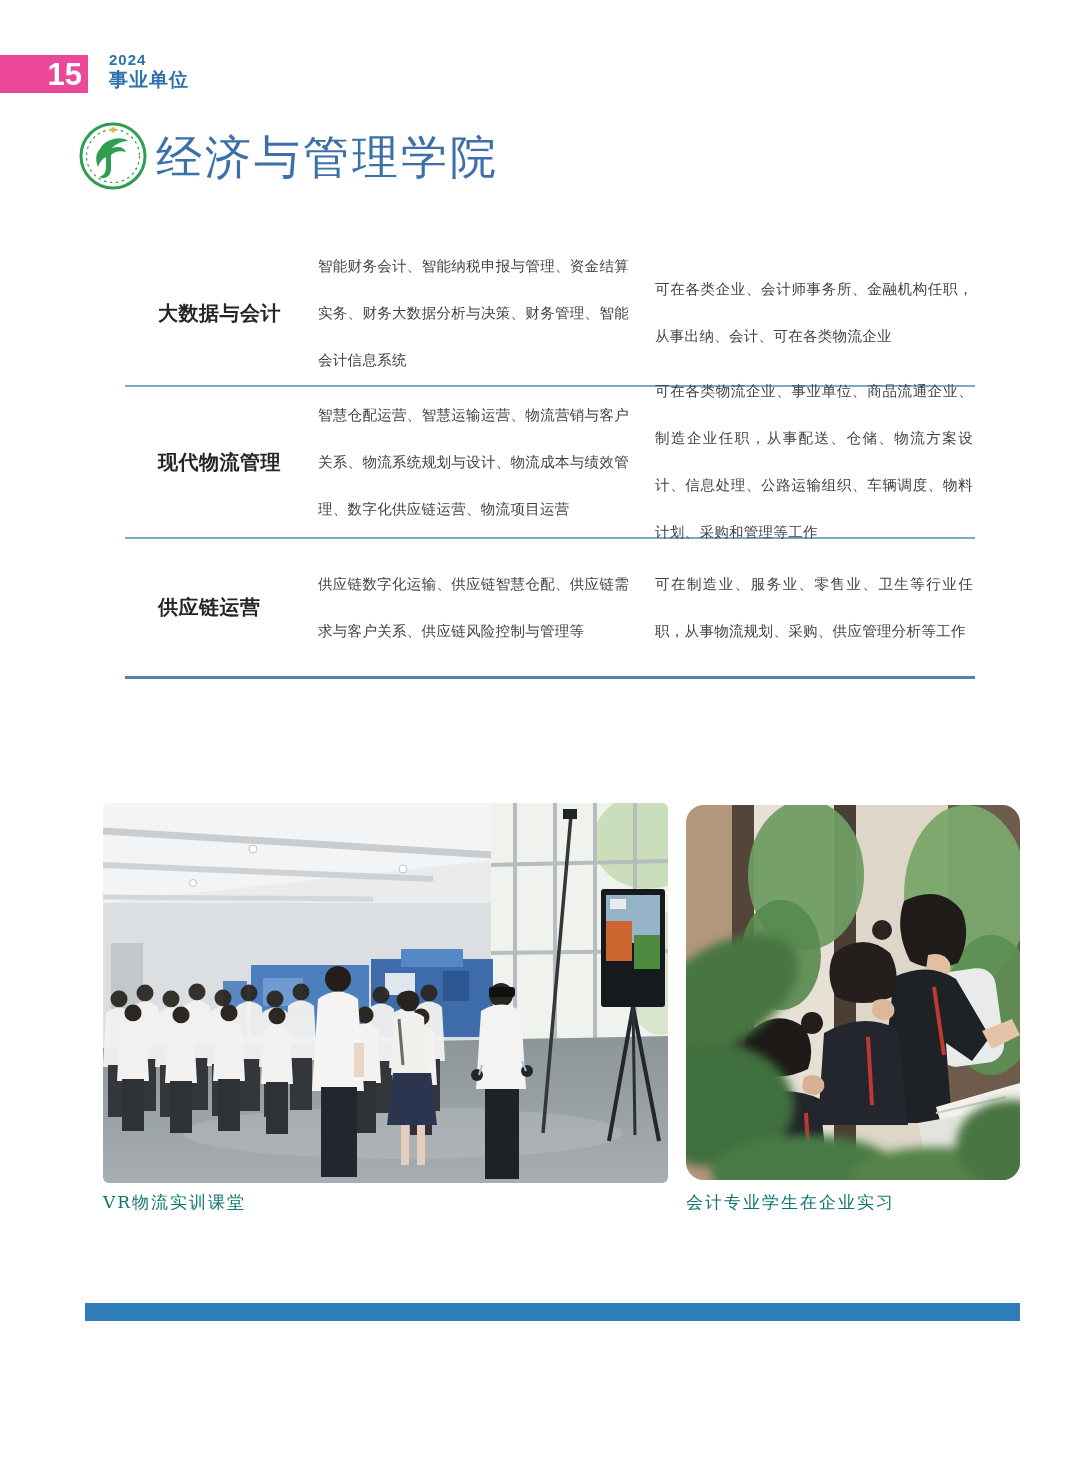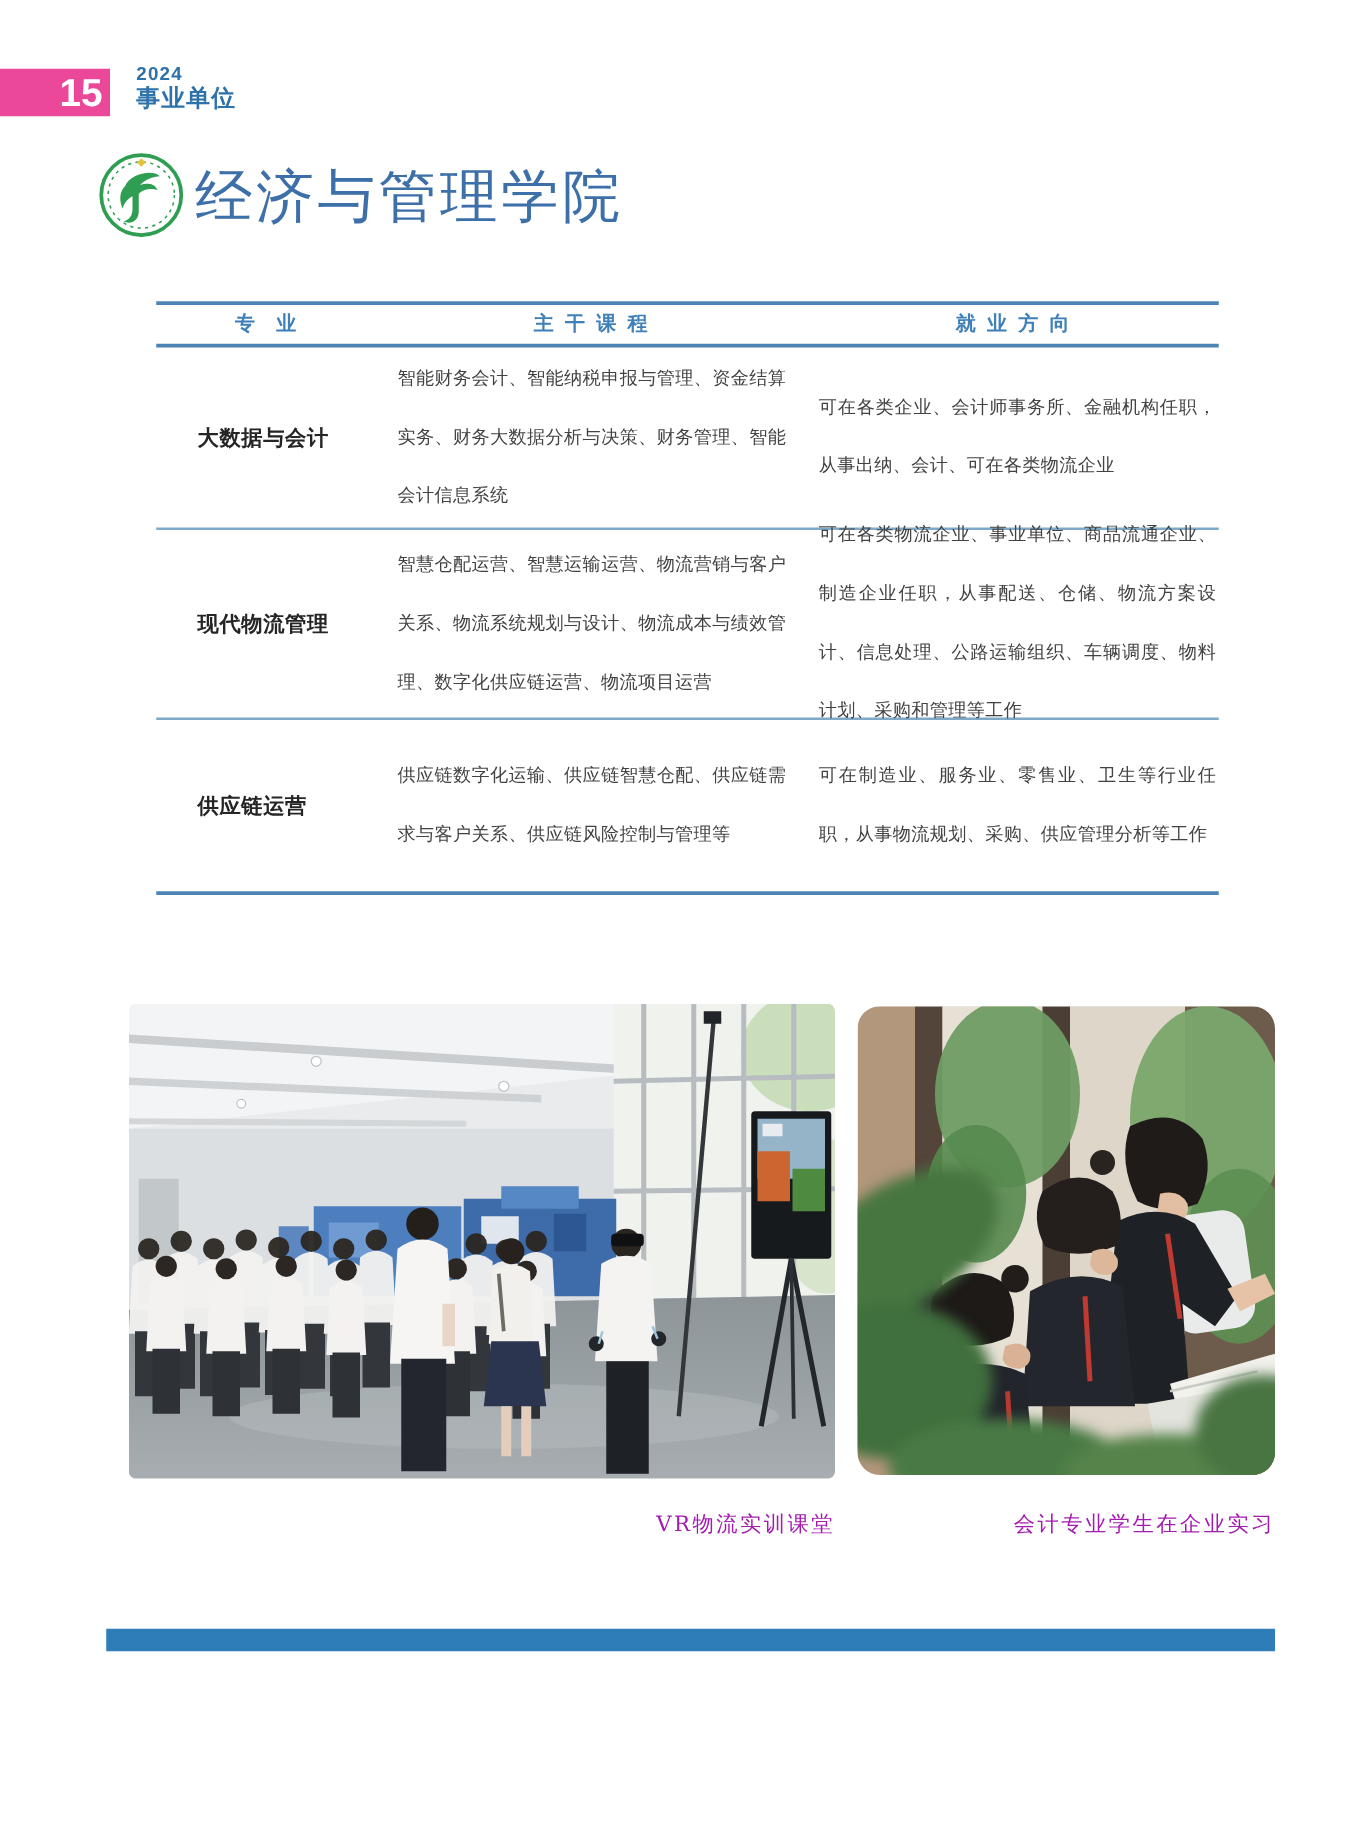--- a/index.html
+++ b/index.html
@@ -43,43 +43,43 @@
   .th { text-align: center; }
   .th-major   { width: 175px; letter-spacing: 17px; padding-left: 17px; }
   .th-courses { width: 345px; letter-spacing: 9px;  padding-left: 9px; }
   .th-careers { width: 330px; letter-spacing: 9px;  padding-left: 9px; }
   .trow { display: flex; align-items: center; }
   .trow-1 { height: 146px; border-bottom: 2px solid #7fa9c8; }
   .trow-2 { height: 152px; border-bottom: 2px solid #7fa9c8; }
   .trow-3 { height: 140px; border-bottom: 3px solid #4d84b4; }
   .td-major {
     width: 175px; padding-left: 33px;
-    font-size: 17px; font-weight: bold; color: #252525; letter-spacing: 0.5px;
+    font-size: 20px; font-weight: bold; color: #252525; letter-spacing: 0.5px;
   }
   .td-courses { width: 345px; padding: 0 16px 0 18px; }
   .td-careers { width: 330px; padding: 0 2px 0 10px; }
   .cell-text {
     font-size: 14.5px; color: #424242; line-height: 47px;
     text-align: justify; letter-spacing: 0.3px;
   }
 
   
   .photo-left {
     position: absolute; left: 103px; top: 803px;
     width: 565px; height: 380px; border-radius: 6px; overflow: hidden;
   }
   .photo-right {
     position: absolute; left: 686px; top: 805px;
     width: 334px; height: 375px; border-radius: 18px; overflow: hidden;
   }
   .photo-left svg, .photo-right svg { display: block; width: 100%; height: 100%; }
   .caption {
-    position: absolute; text-align: right;
+    position: absolute; text-align: left;
     font-family: "DejaVu Serif", serif;
-    font-size: 17px; color: #a21caf; letter-spacing: 2px; margin-top: 17px;
+    font-size: 17px; color: #0f766e; letter-spacing: 2px;
   }
   .caption-left  { left: 103px; top: 1191px; width: 565px; }
   .caption-right { left: 686px; top: 1191px; width: 334px; }
 
   
   .bottom-bar {
     position: absolute; left: 85px; top: 1303px;
     width: 935px; height: 18px; background: #2e7db8;
   }
 </style>
@@ -102,25 +102,20 @@
     <svg viewBox="0 0 70 70">
       <circle cx="35" cy="35" r="32" fill="#ffffff" stroke="#2f9e52" stroke-width="3"></circle>
       <circle cx="35" cy="35" r="26.5" fill="none" stroke="#2f9e52" stroke-width="1.2" stroke-dasharray="2.5 3.5"></circle>
       <rect x="32.6" y="6.5" width="4.8" height="4.8" fill="#e3c23c" transform="rotate(45 35 9)"></rect>
       <path d="M22 28 C26 18, 44 14, 50 20 C44 20, 38 23, 34 27 C40 25, 46 26, 48 31 C42 29, 36 31, 33 34 L33 48 C33 56, 26 59, 21 56 C25 55, 28 52, 28 46 L28 36 C24 38, 21 42, 20 46 C17 38, 18 32, 22 28 Z" fill="#2f9e52"></path>
     </svg>
   </div>
   <h1 class="college-title">经济与管理学院</h1>
 
   <div class="majors-table">
-    <div class="thead">
-      <div class="th th-major">专业</div>
-      <div class="th th-courses">主干课程</div>
-      <div class="th th-careers">就业方向</div>
-    </div>
 
     <div class="trow trow-1">
       <div class="td-major">大数据与会计</div>
       <div class="td-courses">
           <div class="cell-text">智能财务会计、智能纳税申报与管理、资金结算实务、财务大数据分析与决策、财务管理、智能会计信息系统</div>
         </div>
       <div class="td-careers">
           <div class="cell-text">可在各类企业、会计师事务所、金融机构任职，从事出纳、会计、可在各类物流企业</div>
         </div>
     </div>

